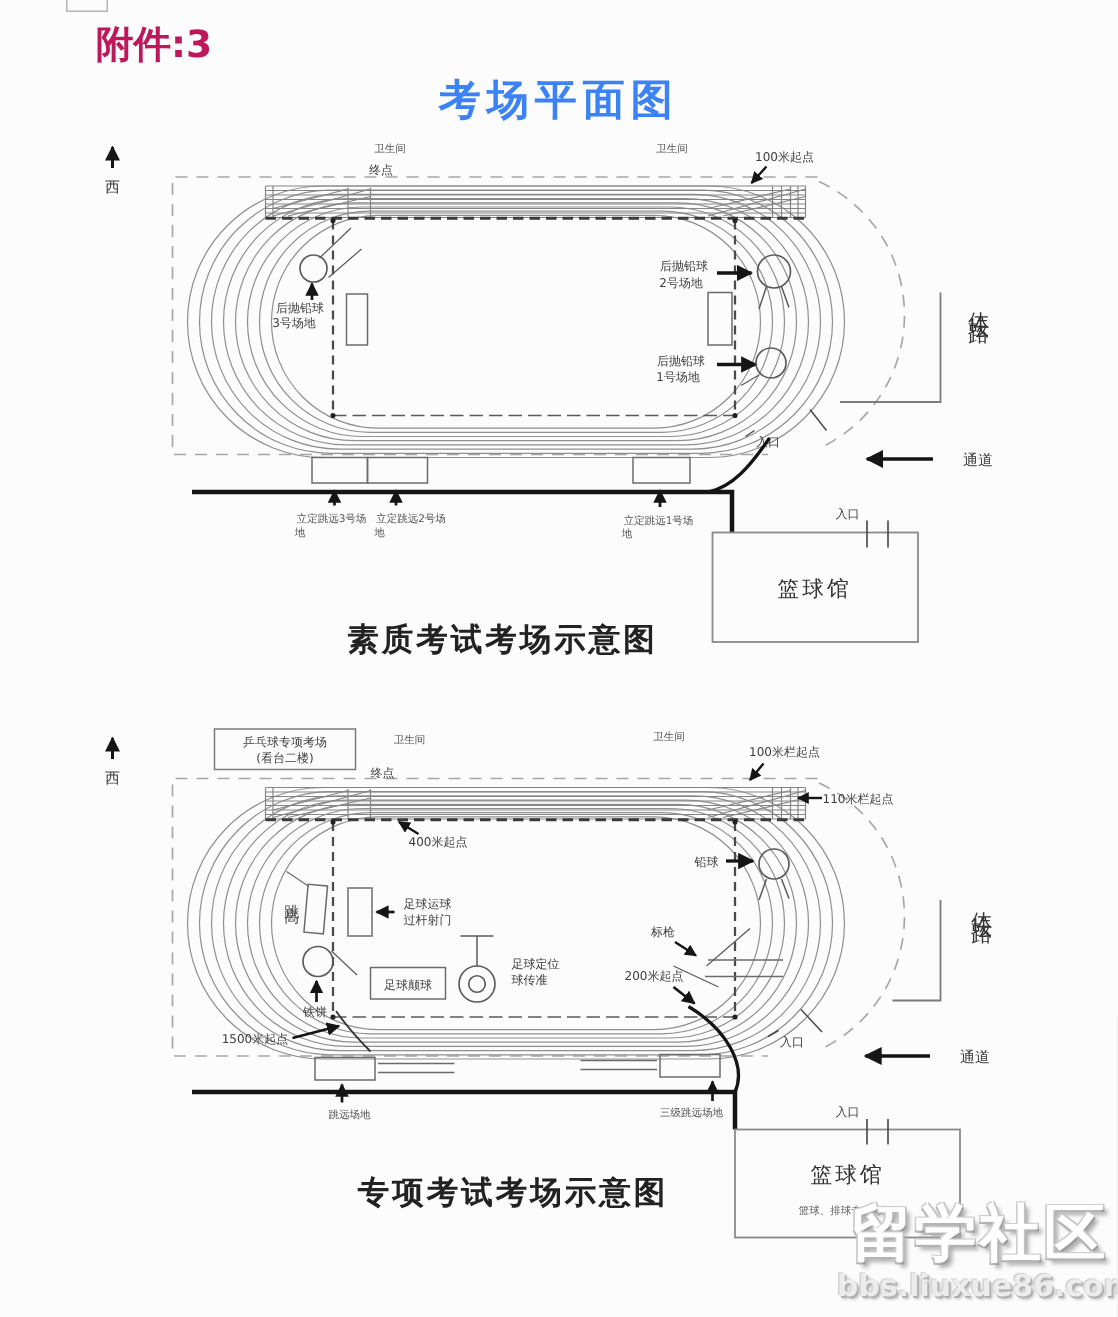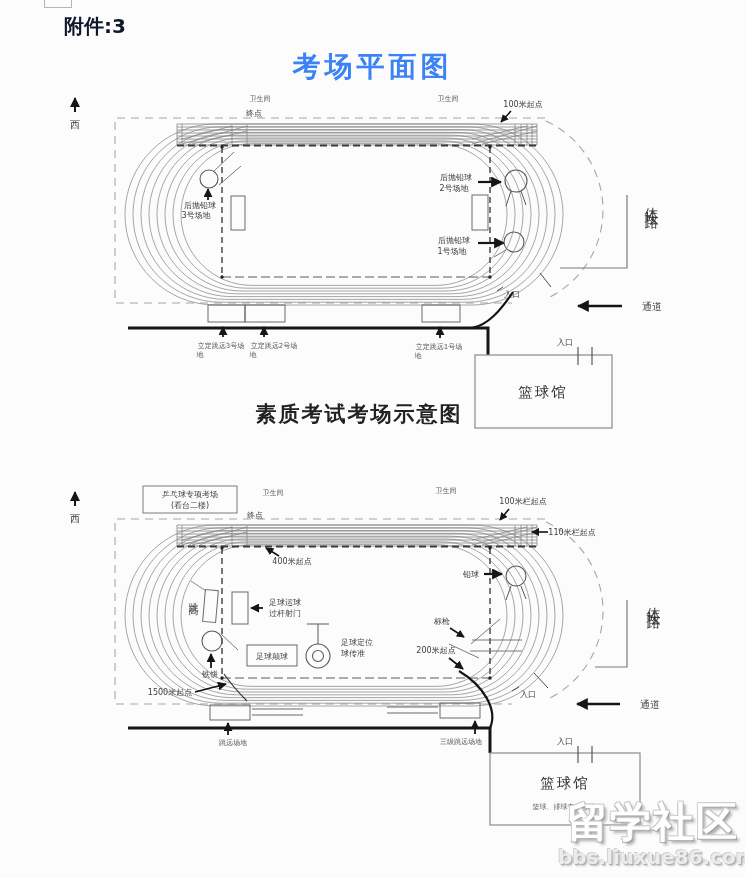--- a/index.html
+++ b/index.html
@@ -1,19 +1,19 @@
 <!DOCTYPE html>
 <html><head>
 <meta charset="utf-8">
 <style>
   html,body{margin:0;padding:0;background:#e8e8e8;}
   .page{position:relative;width:745px;height:878px;background:#fcfcfc;overflow:hidden;
         font-family:"DejaVu Sans","Liberation Sans",sans-serif;color:#3d3d3d;}
   .artifact{position:absolute;left:44px;top:-6px;width:26px;height:12px;border:1.5px solid #b5b5b5;}
-  .attachment{position:absolute;left:64px;top:13px;font-size:20px;font-weight:bold;color:#0f172a;}
+  .attachment{position:absolute;left:64px;top:13px;font-size:25px;font-weight:bold;color:#be185d;}
   .title{position:absolute;left:0;top:48px;width:745px;text-align:center;font-size:28px;
          font-weight:bold;color:#3b82f6;letter-spacing:4px;}
   svg.diag{position:absolute;}
   svg text{text-anchor:middle;fill:#3d3d3d;font-family:"DejaVu Sans","Liberation Sans",sans-serif;}
   .t7{font-size:7px;fill:#555;}
   .t8{font-size:8px;}
   .t10{font-size:10px;}
   .t14{font-size:14.5px;fill:#333;letter-spacing:2px;}
   .vtext{position:absolute;writing-mode:vertical-rl;text-orientation:upright;
          font-size:14px;letter-spacing:4px;color:#333;}
@@ -158,21 +158,21 @@
 
     <g>
       <rect x="415" y="270" width="137" height="73" fill="none" stroke="#8a8a8a" stroke-width="1.2"></rect>
       <path d="M518,262 V280 M532,262 V280" stroke="#4a4a4a" stroke-width="1.1" fill="none"></path>
       <text class="t8" x="505" y="260">入口</text>
       <text class="t14" x="483" y="312">篮球馆</text>
     </g>
   </svg>
 
   <div class="vtext" style="left:643px;top:196px;">体坛路</div>
-  <div class="caption" style="left:225px;top:400px;margin-left:24px;">素质考试考场示意图</div>
+  <div class="caption" style="left:225px;top:412px;">素质考试考场示意图</div>
 
   <svg class="diag" style="left:60px;top:478px;" width="640" height="400" viewBox="0 0 640 400">
     <use href="#trackbase" y="8"></use>
 
     <g>
       <line x1="15" y1="28" x2="15" y2="14" stroke="#151515" stroke-width="2" marker-end="url(#ah)"></line>
       <text class="t10" x="15" y="44">西</text>
     </g>
 
     <g>
@@ -288,19 +288,20 @@
       <rect x="430" y="275" width="150" height="72" fill="none" stroke="#8a8a8a" stroke-width="1.2"></rect>
       <path d="M518,268 V285 M532,268 V285" stroke="#4a4a4a" stroke-width="1.1" fill="none"></path>
       <text class="t8" x="505" y="266">入口</text>
       <text class="t14" x="505" y="310">篮球馆</text>
       <text class="t7" x="504" y="331">篮球、排球专项考场</text>
     </g>
   </svg>
 
   <div class="vsmall" style="left:186px;top:594px;">跳高</div>
   <div class="vtext" style="left:645px;top:596px;">体坛路</div>
+  <div class="caption" style="left:232px;top:781px;">专项考试考场示意图</div>
 
   <div class="wm">
     <div class="wm1">留学社区</div>
     <div class="wm2">bbs.liuxue86.com</div>
   </div>
 
 </div>
 
 </body></html>

